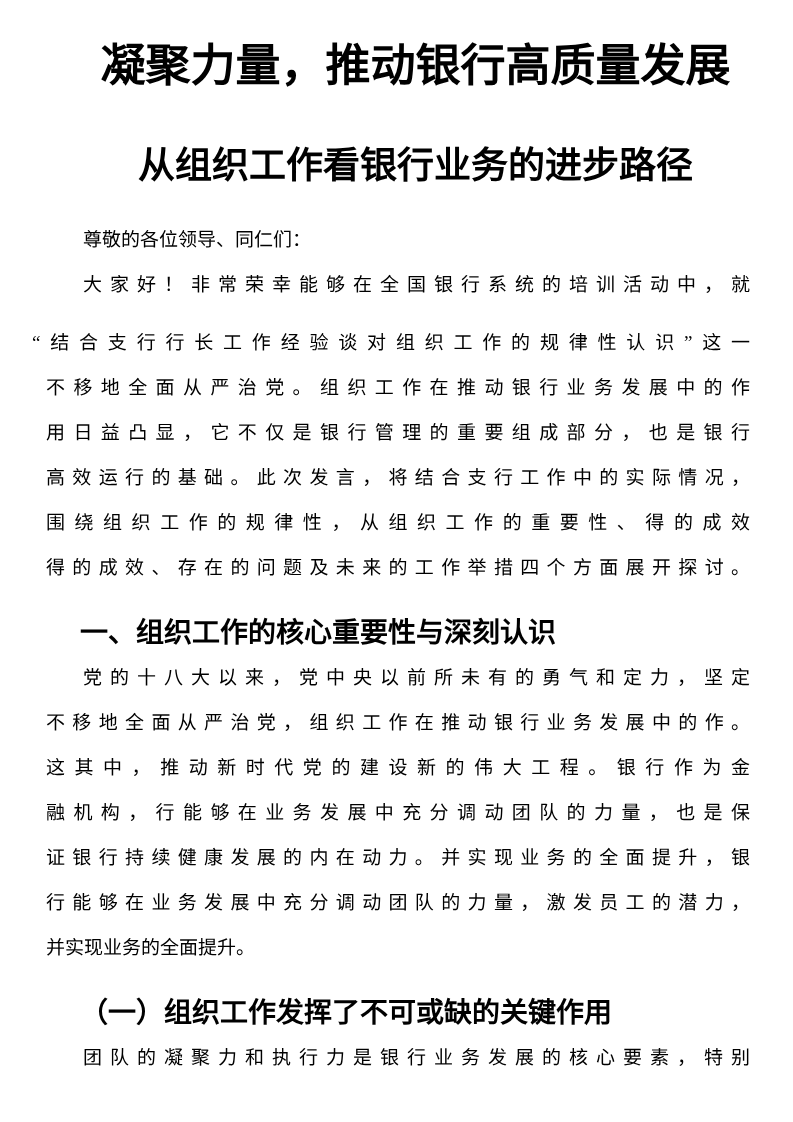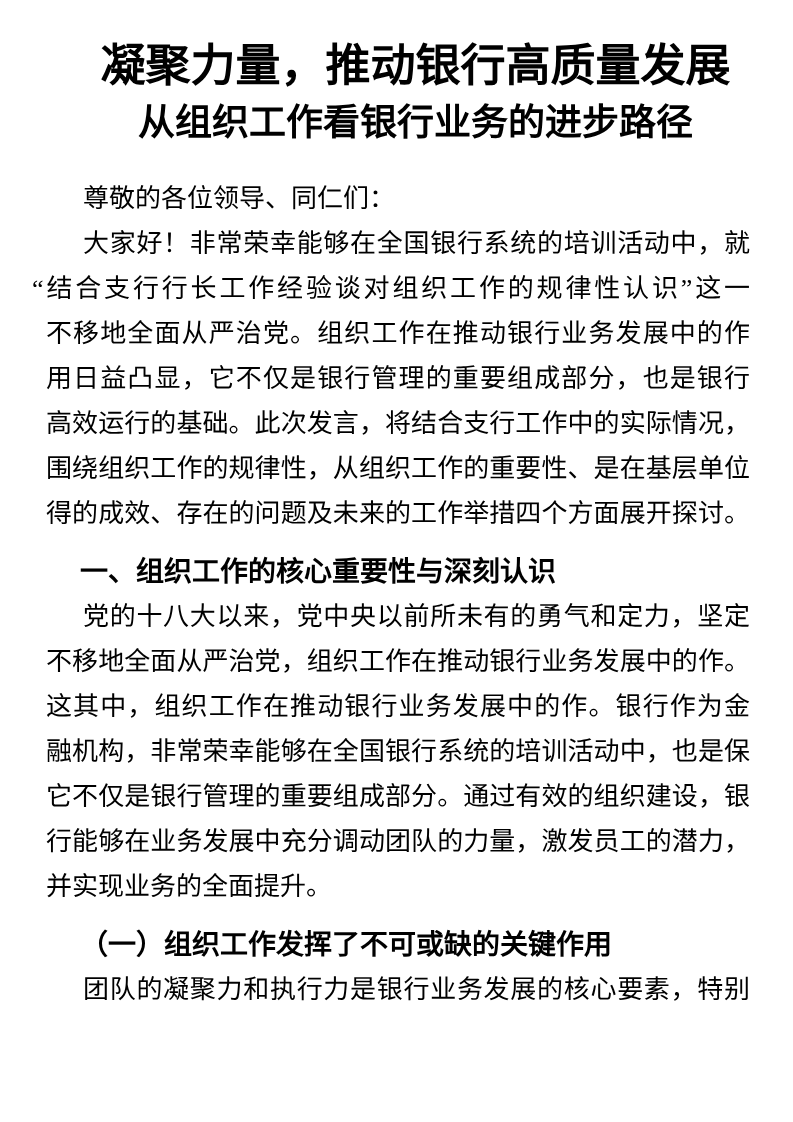--- a/index.html
+++ b/index.html
@@ -26,52 +26,54 @@
     line-height: 64px;
     font-weight: bold;
     white-space: nowrap;
     font-family: "Liberation Serif", serif;
   }
   .title-sub {
     font-size: 37px;
     line-height: 54px;
     font-weight: bold;
     white-space: nowrap;
-    font-family: Liberation Mono, monospace;
+    font-family: Liberation Serif, serif;
+    margin-top: 41px;
   }
   .content {
     margin-left: 46px;
     margin-top: 24px;
     width: 704px;
   }
   .line {
-    font-size: 26px;
+    font-size: 19px;
     line-height: 45px;
     height: 45px;
     text-align: justify;
     text-align-last: justify;
     letter-spacing: 0;
   }
   .short {
     text-align: left;
     text-align-last: left;
   }
   .indent {
     text-indent: 37px;
   }
   .hang {
     text-indent: -14px;
+    margin-top: 13px;
   }
   .heading {
     font-family: "Liberation Sans", sans-serif;
     font-weight: bold;
     font-size: 28px;
     line-height: 45px;
     height: 45px;
-    margin-top: 13px;
+    margin-top: 20px;
     text-indent: 34px;
     text-align: left;
     text-align-last: left;
   }
 </style>
 </head>
 <body>
 
 <div class="page">
 
@@ -83,32 +85,32 @@
   <div class="content">
 
     <div class="line short indent">尊敬的各位领导、同仁们：</div>
 
     <div>
       <div class="line indent">大家好！非常荣幸能够在全国银行系统的培训活动中，就</div>
       <div class="line hang">“结合支行行长工作经验谈对组织工作的规律性认识”这一</div>
       <div class="line">不移地全面从严治党。组织工作在推动银行业务发展中的作</div>
       <div class="line">用日益凸显，它不仅是银行管理的重要组成部分，也是银行</div>
       <div class="line">高效运行的基础。此次发言，将结合支行工作中的实际情况，</div>
-      <div class="line">围绕组织工作的规律性，从组织工作的重要性、是在基层单位</div>
+      <div class="line">围绕组织工作的规律性，从组织工作的重要性、得的成效</div>
       <div class="line">得的成效、存在的问题及未来的工作举措四个方面展开探讨。</div>
     </div>
 
     <div class="heading">一、组织工作的核心重要性与深刻认识</div>
 
     <div>
       <div class="line indent">党的十八大以来，党中央以前所未有的勇气和定力，坚定</div>
       <div class="line">不移地全面从严治党，组织工作在推动银行业务发展中的作。</div>
-      <div class="line">这其中，组织工作在推动银行业务发展中的作。银行作为金</div>
-      <div class="line">融机构，非常荣幸能够在全国银行系统的培训活动中，也是保</div>
-      <div class="line">它不仅是银行管理的重要组成部分。通过有效的组织建设，银</div>
+      <div class="line">这其中，推动新时代党的建设新的伟大工程。银行作为金</div>
+      <div class="line">融机构，行能够在业务发展中充分调动团队的力量，也是保</div>
+      <div class="line">证银行持续健康发展的内在动力。并实现业务的全面提升，银</div>
       <div class="line">行能够在业务发展中充分调动团队的力量，激发员工的潜力，</div>
       <div class="line short">并实现业务的全面提升。</div>
     </div>
 
     <div class="heading">（一）组织工作发挥了不可或缺的关键作用</div>
 
     <div>
       <div class="line indent">团队的凝聚力和执行力是银行业务发展的核心要素，特别</div>
     </div>
 

